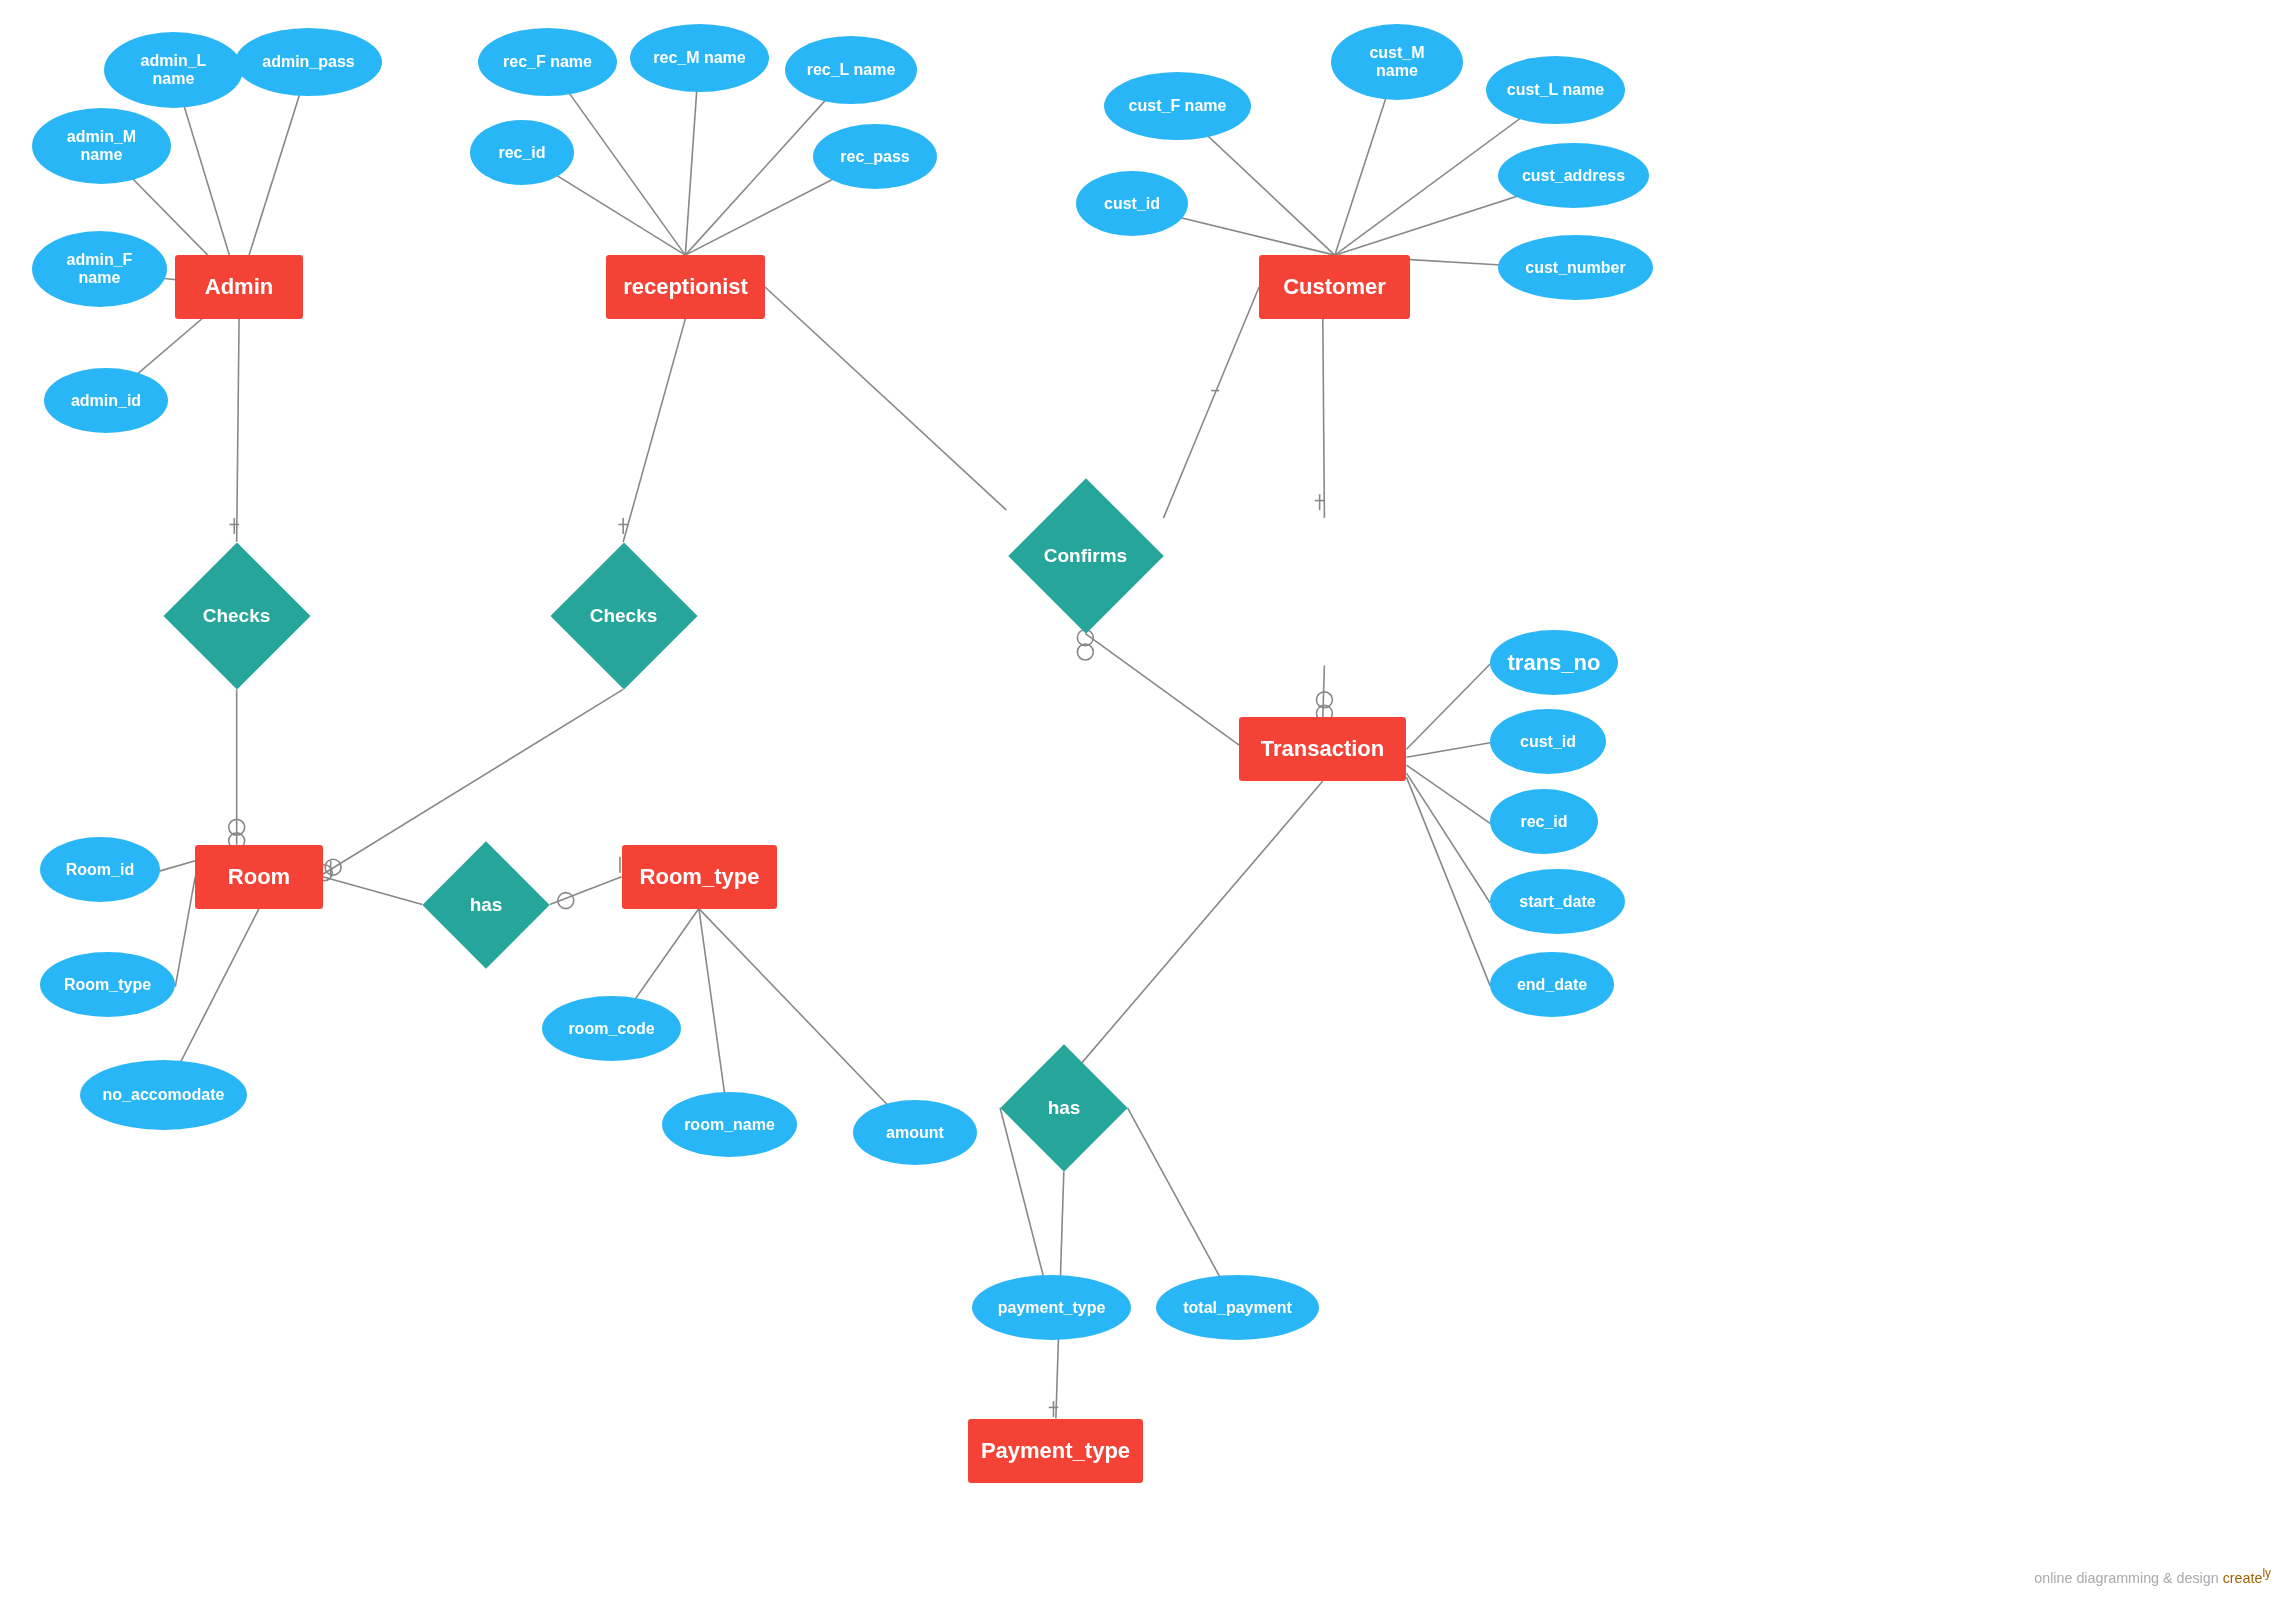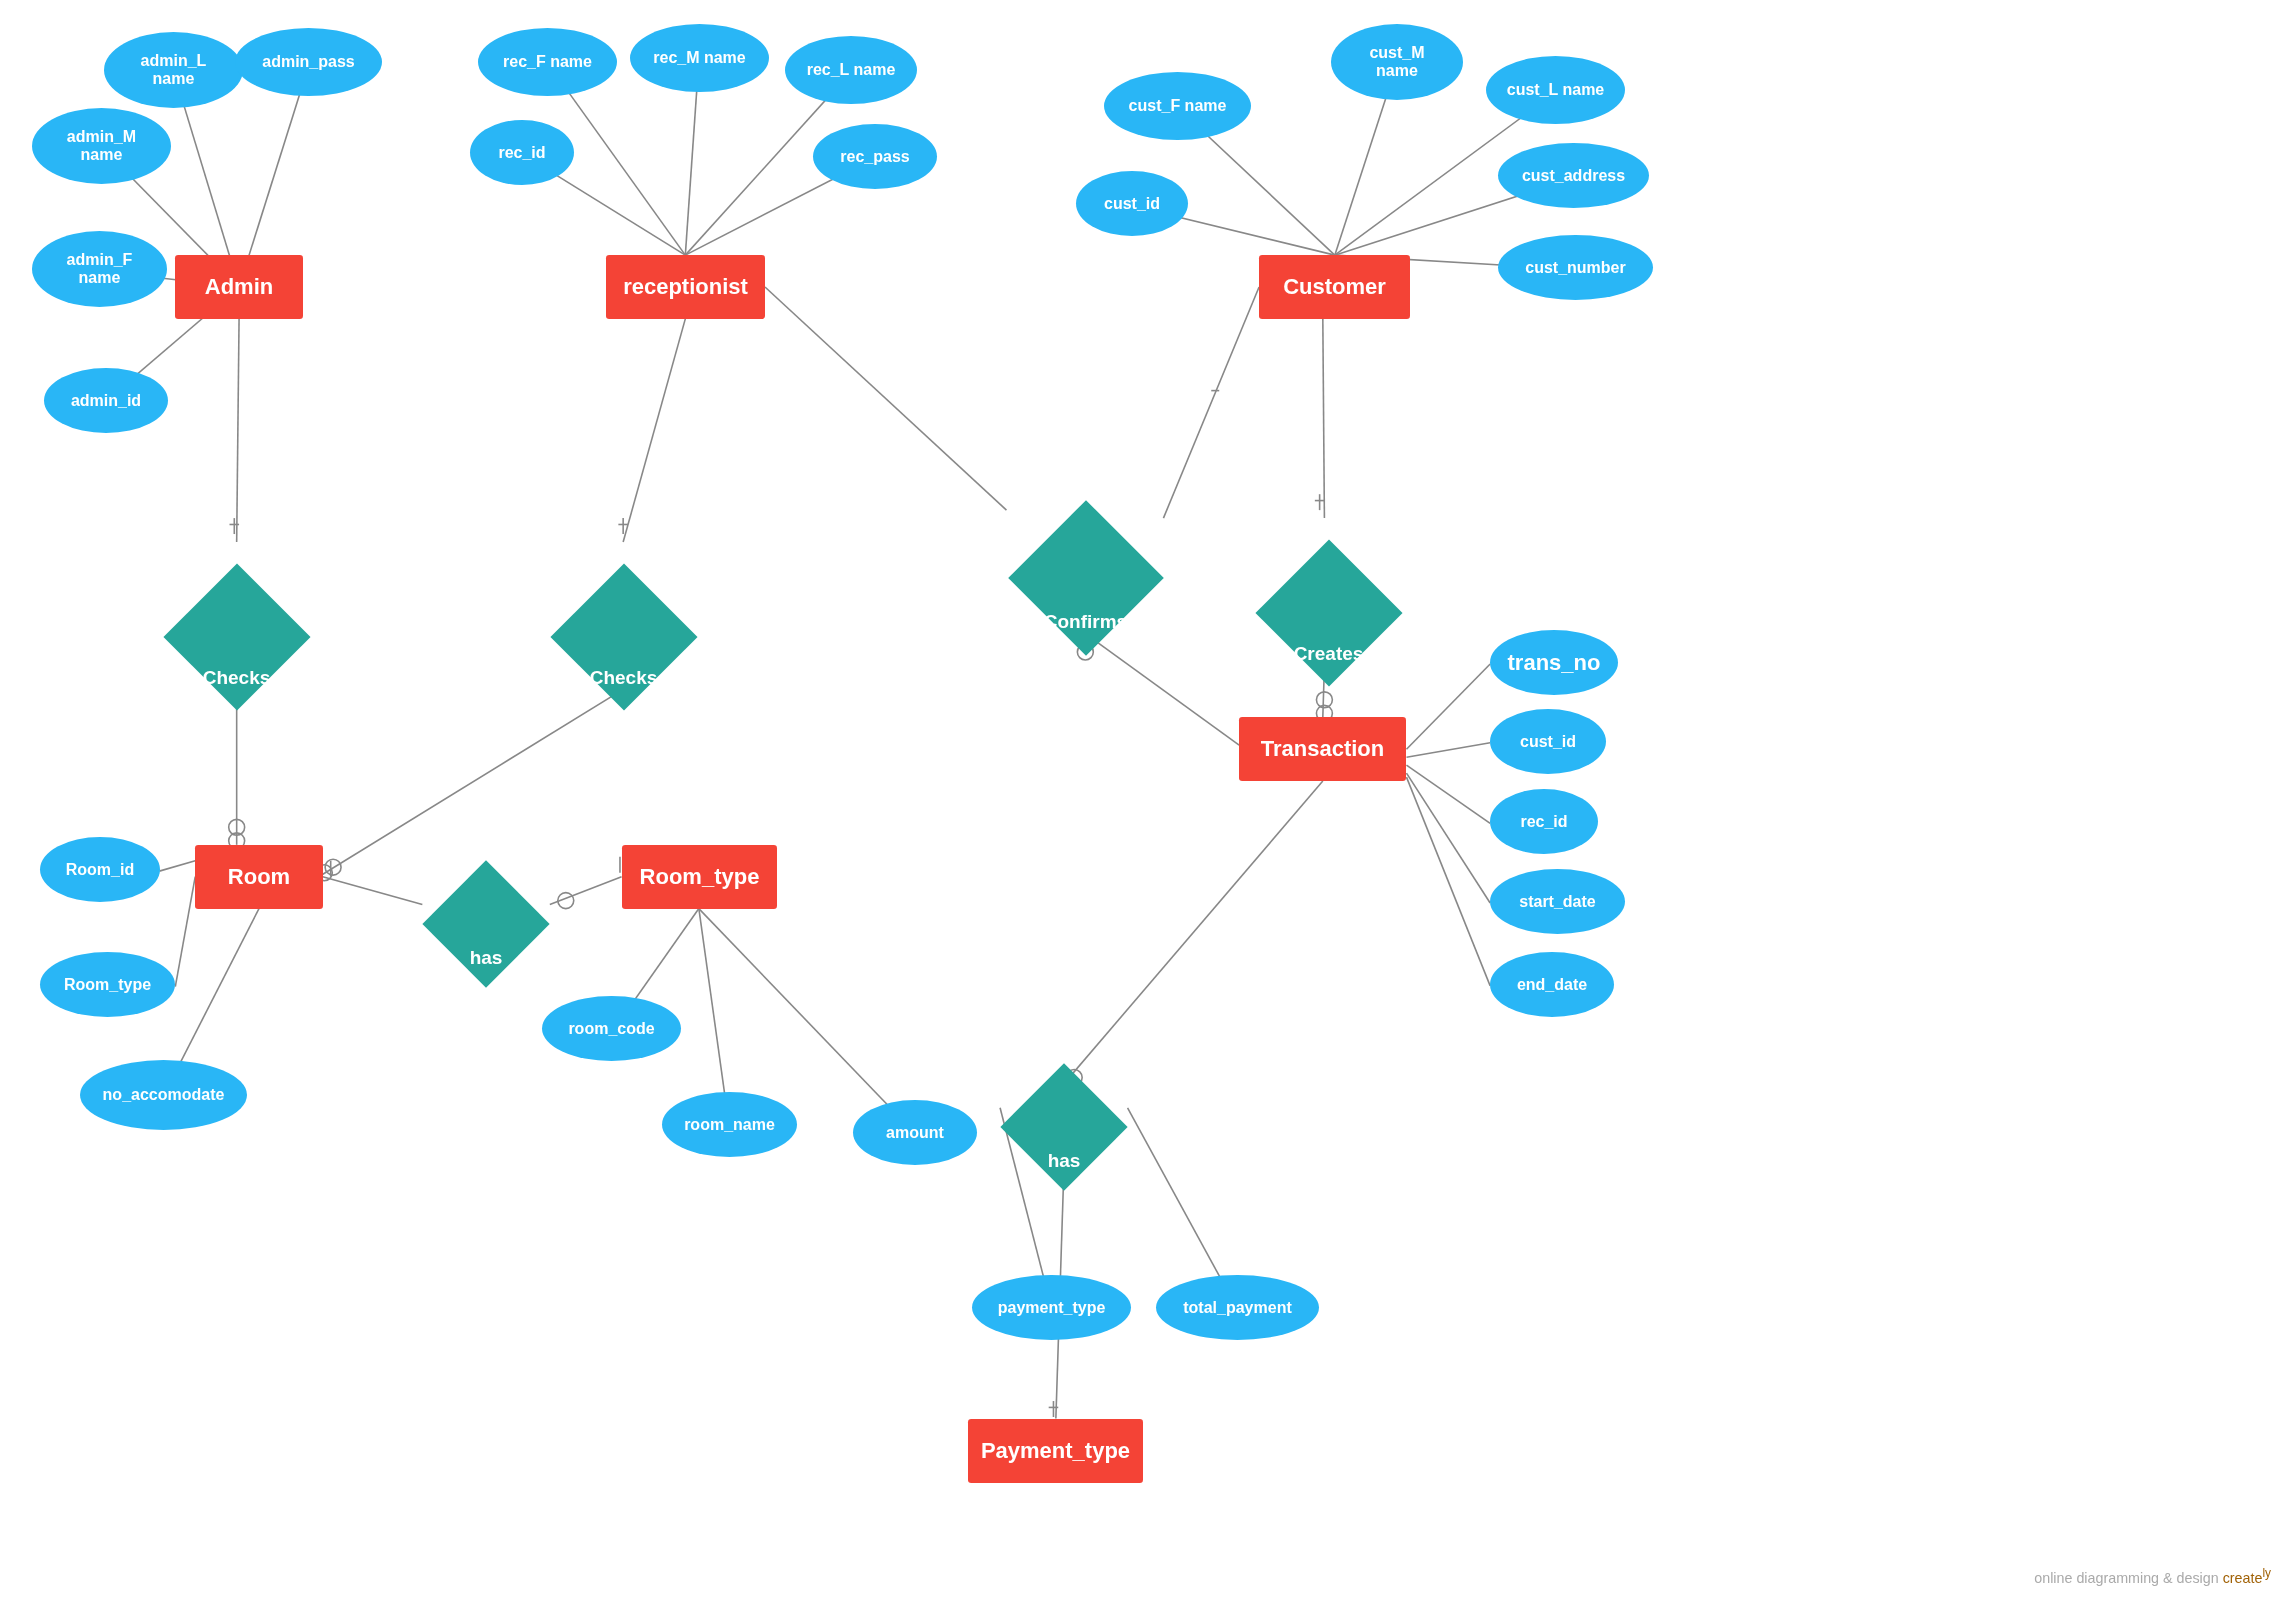--- a/index.html
+++ b/index.html
@@ -35,21 +35,21 @@
       align-items: center;
       justify-content: center;
       border-radius: 3.2px;
       z-index: 10;
     }
     
     .relationship {
       position: absolute;
       z-index: 10;
       display: flex;
-      align-items: flex-end;
+      align-items: center;
       justify-content: center;
     }
     .diamond {
       background: #26a69a;
       color: white;
       font-weight: bold;
       font-size: 19px;
       transform: rotate(45deg);
       display: flex;
       align-items: center;
@@ -232,24 +232,20 @@
   <div class="relationship" style="left:550px; top:542px; width:147px; height:147px;">
     <div class="diamond" style="width:104px; height:104px;"></div>
     <span class="diamond-label">Checks</span>
   </div>
 
   <div class="relationship" style="left:1008px; top:478px; width:155px; height:155px;">
     <div class="diamond" style="width:110px; height:110px;"></div>
     <span class="diamond-label">Confirms</span>
   </div>
 
-  <div class="relationship" style="left:1255px; top:518px; width:147px; height:147px;">
-    <div class="diamond" style="width:104px; height:104px;"></div>
-    <span class="diamond-label">Creates</span>
-  </div>
 
   <div class="relationship" style="left:422px; top:841px; width:128px; height:128px;">
     <div class="diamond" style="width:90px; height:90px;"></div>
     <span class="diamond-label">has</span>
   </div>
 
   <div class="relationship" style="left:1000px; top:1044px; width:128px; height:128px;">
     <div class="diamond" style="width:90px; height:90px;"></div>
     <span class="diamond-label">has</span>
   </div>

